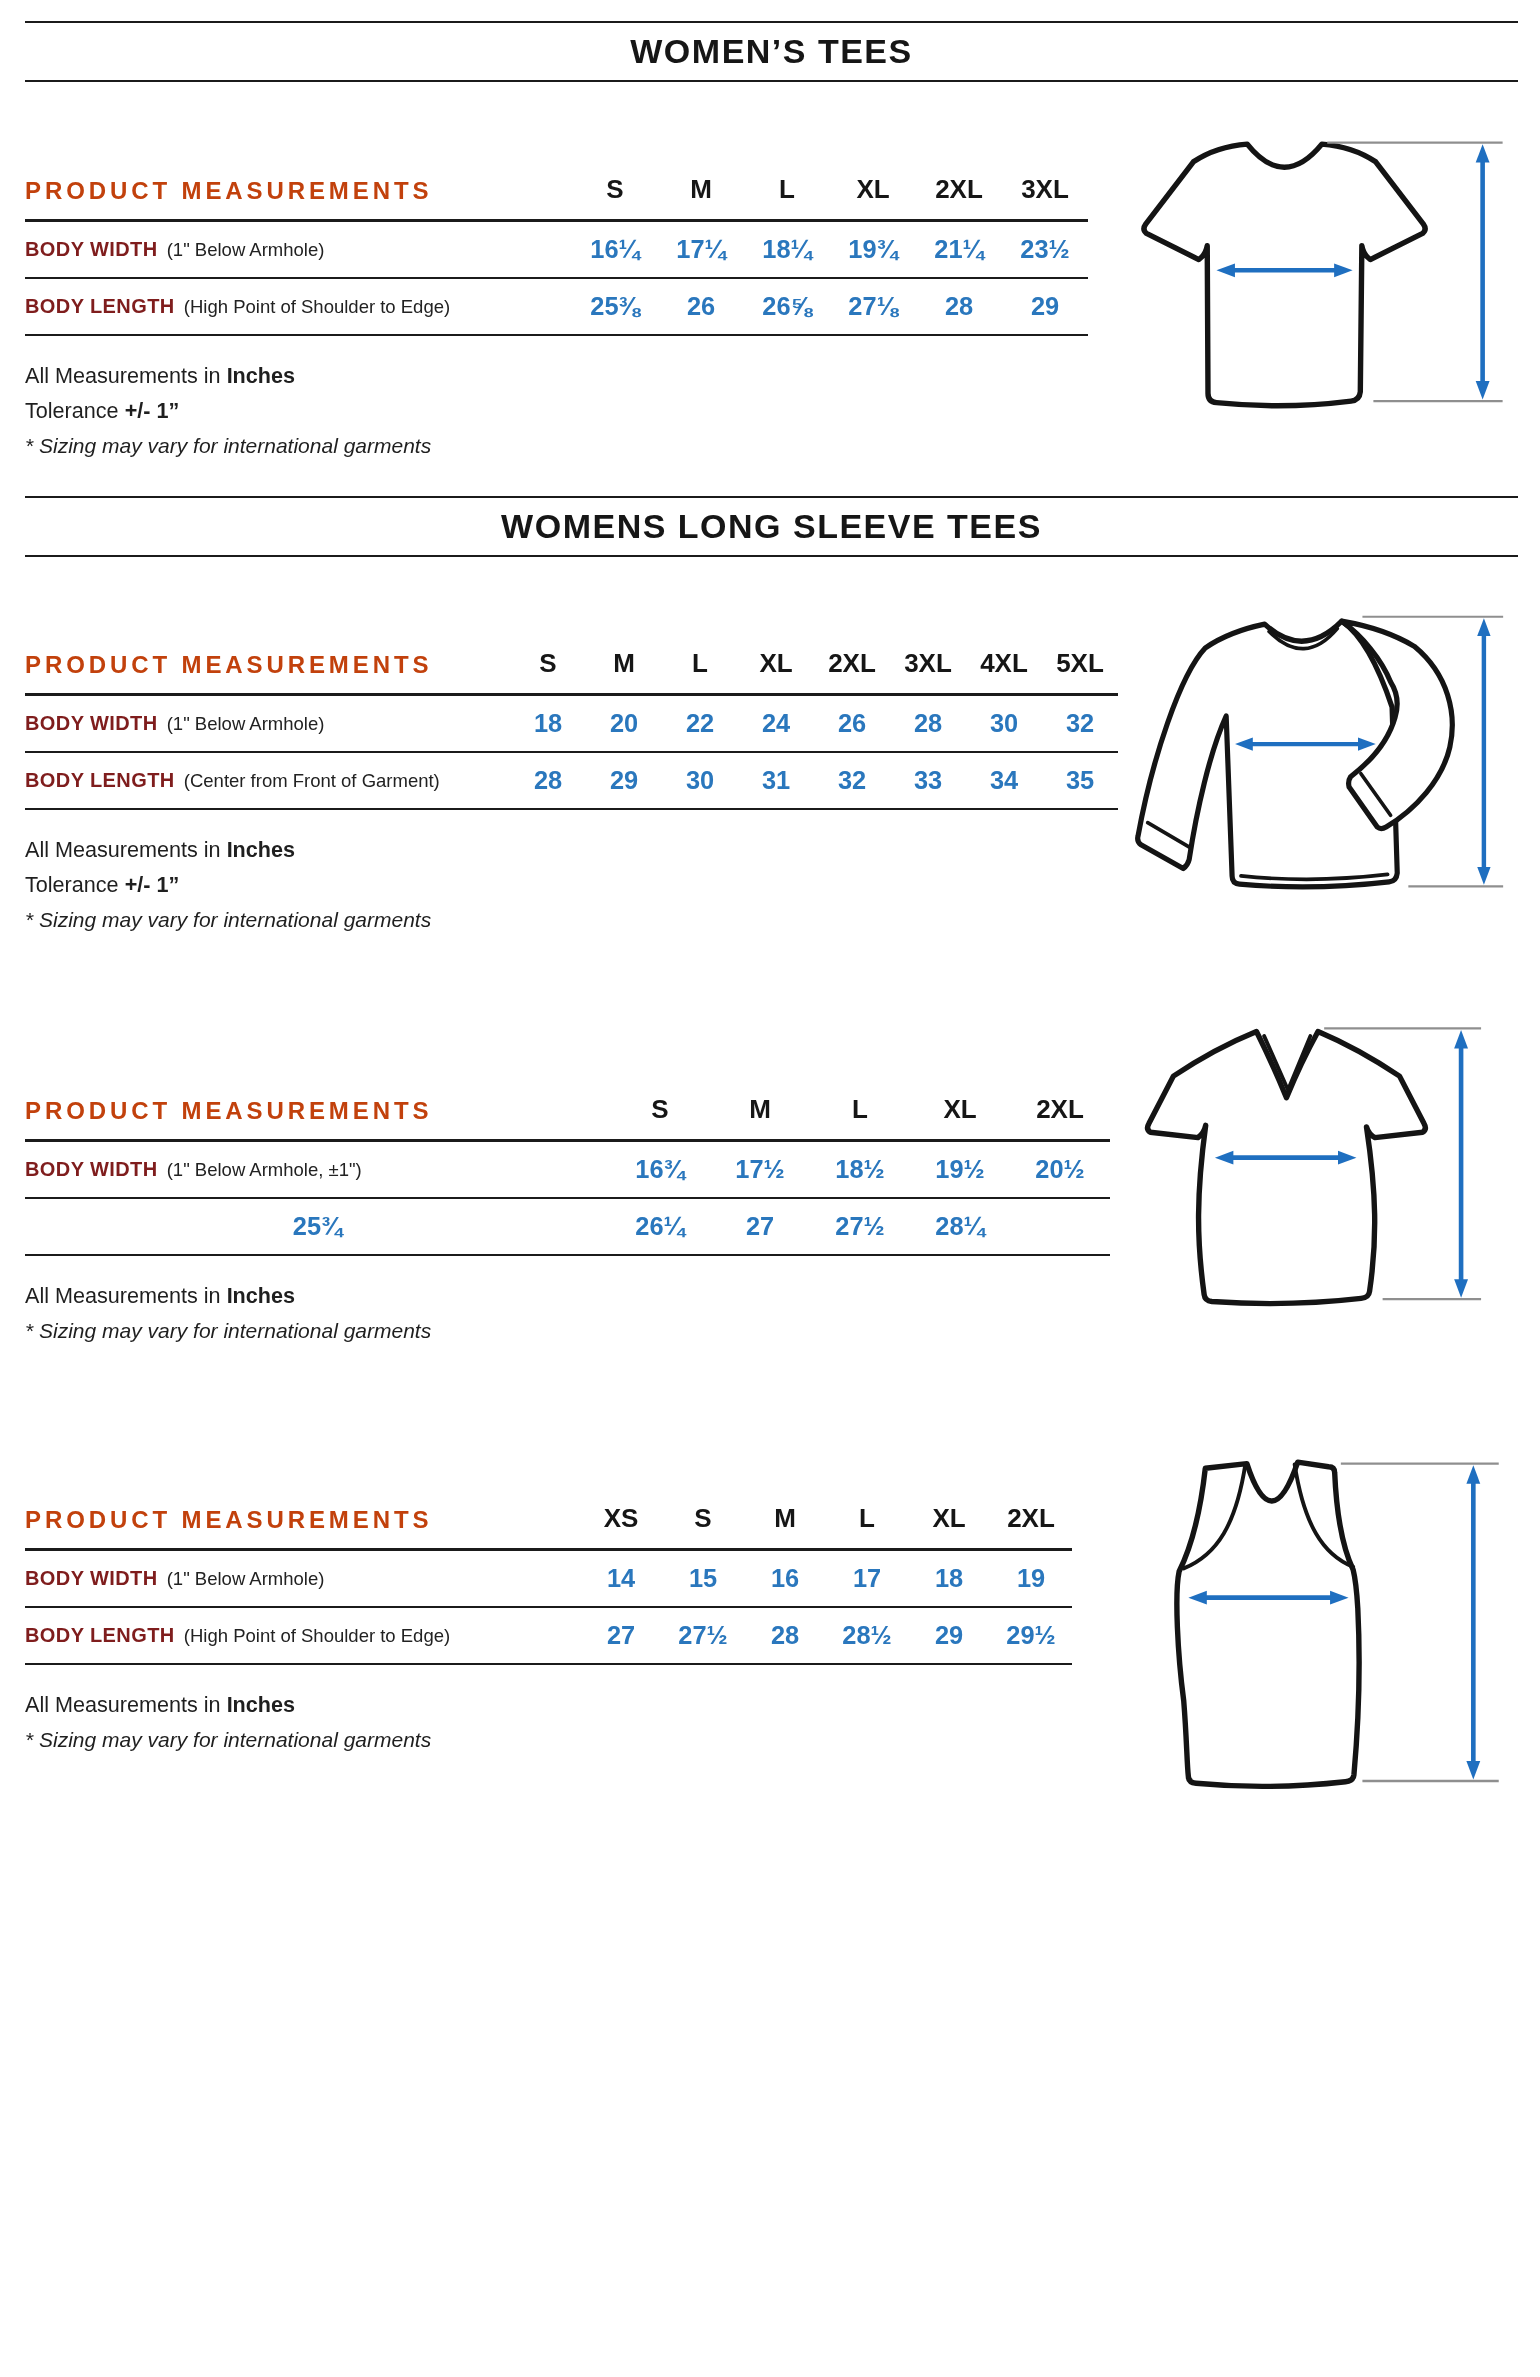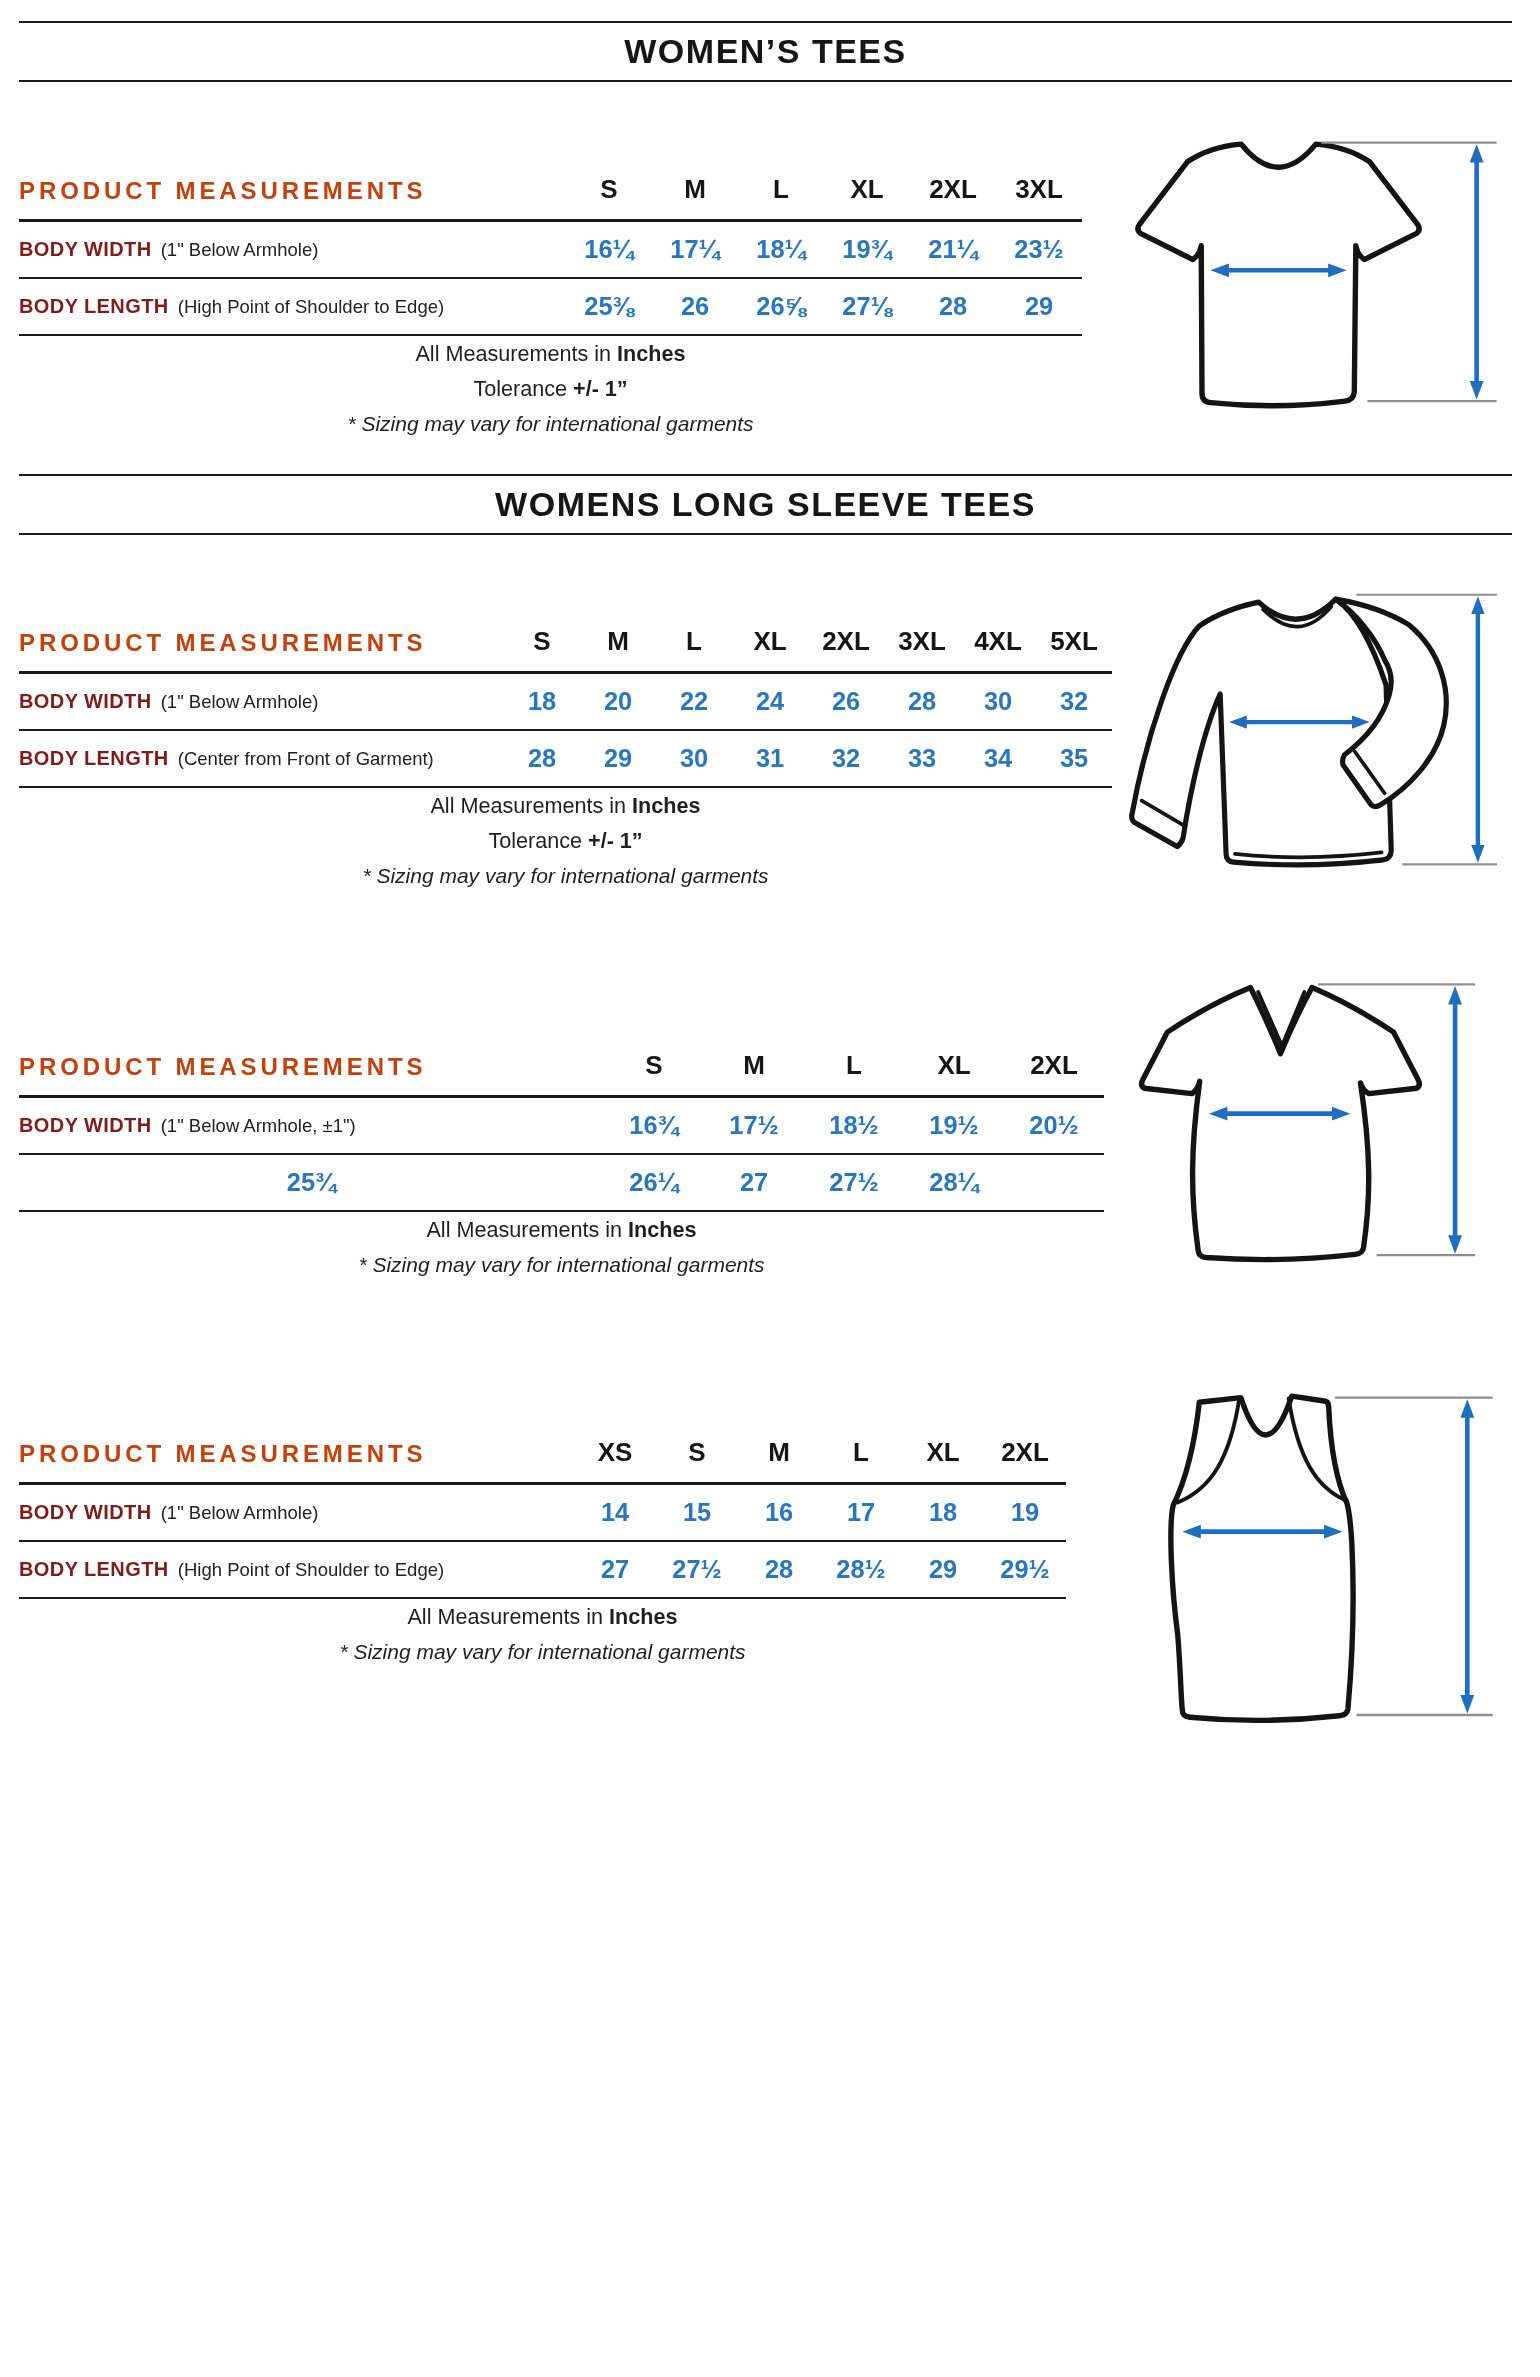--- a/index.html
+++ b/index.html
@@ -1,21 +1,21 @@
 <!DOCTYPE html>
 <html style="font-size:12.3px"><head>
 <meta charset="utf-8">
 <style>
   html,body{margin:0;padding:0;}
   body{
     width:1540px;height:2377px;background:#ffffff;
     font-family:"Liberation Sans","DejaVu Sans",sans-serif;
     color:#1a1a1a;overflow:hidden;
   }
-  .page{padding:21px 23px 0 19px;width:1493px;}
+  .page{padding:21px 23px 0 25px;width:1493px;}
   section{display:block;}
   .sec1{margin-top:33px;}
   .sec2{margin-top:28.5px;}
   .sec3{margin-top:52px;}
   .title-bar{
     border-top:2.3px solid #1b1b1b;border-bottom:2.3px solid #1b1b1b;
     height:57px;display:flex;align-items:center;justify-content:center;
   }
   .title{
     margin:0;font-size:34px;font-weight:bold;letter-spacing:1.5px;color:#161616;
@@ -35,21 +35,21 @@
   .g3{grid-template-columns:555px repeat(6,82px);}
   .thead{align-items:end;padding-bottom:14px;border-bottom:3.1px solid #1b1b1b;}
   .trow.datarow{border-bottom:2.3px solid #1b1b1b;padding:10px 0;min-height:35px;}
   .pm{font-size:24px;font-weight:bold;letter-spacing:3.9px;color:#c2410c;}
   .size{font-size:26px;font-weight:bold;text-align:center;color:#161616;}
   .labelcell{white-space:nowrap;}
   .rl{font-size:20px;font-weight:bold;letter-spacing:0.4px;color:#7f1d1d;}
   .rn{font-size:18.5px;color:#222222;margin-left:9.2px;font-weight:normal;}
   .val{font-size:25.4px;font-weight:bold;text-align:center;color:#2a77bd;}
 
-  .notes{margin-top:0;font-size:21.6px;line-height:35px;color:#1f1f1f;text-align:center;}
+  .notes{margin-top:22px;font-size:21.6px;line-height:35px;color:#1f1f1f;}
   .note b{font-weight:bold;}
   .note.sizing{font-size:21px;font-style:italic;}
 
   svg{display:block;}
   .garment{fill:#ffffff;stroke:#141414;stroke-width:7;stroke-linejoin:round;stroke-linecap:round;}
   .detail{fill:none;stroke:#141414;stroke-width:5;stroke-linejoin:round;stroke-linecap:round;}
   .arrow-line{stroke:#1f6fc0;stroke-width:6;}
   .arrow-head{fill:#1f6fc0;stroke:none;}
   .guide{stroke:#8f8f8f;stroke-width:3;}
 </style>

